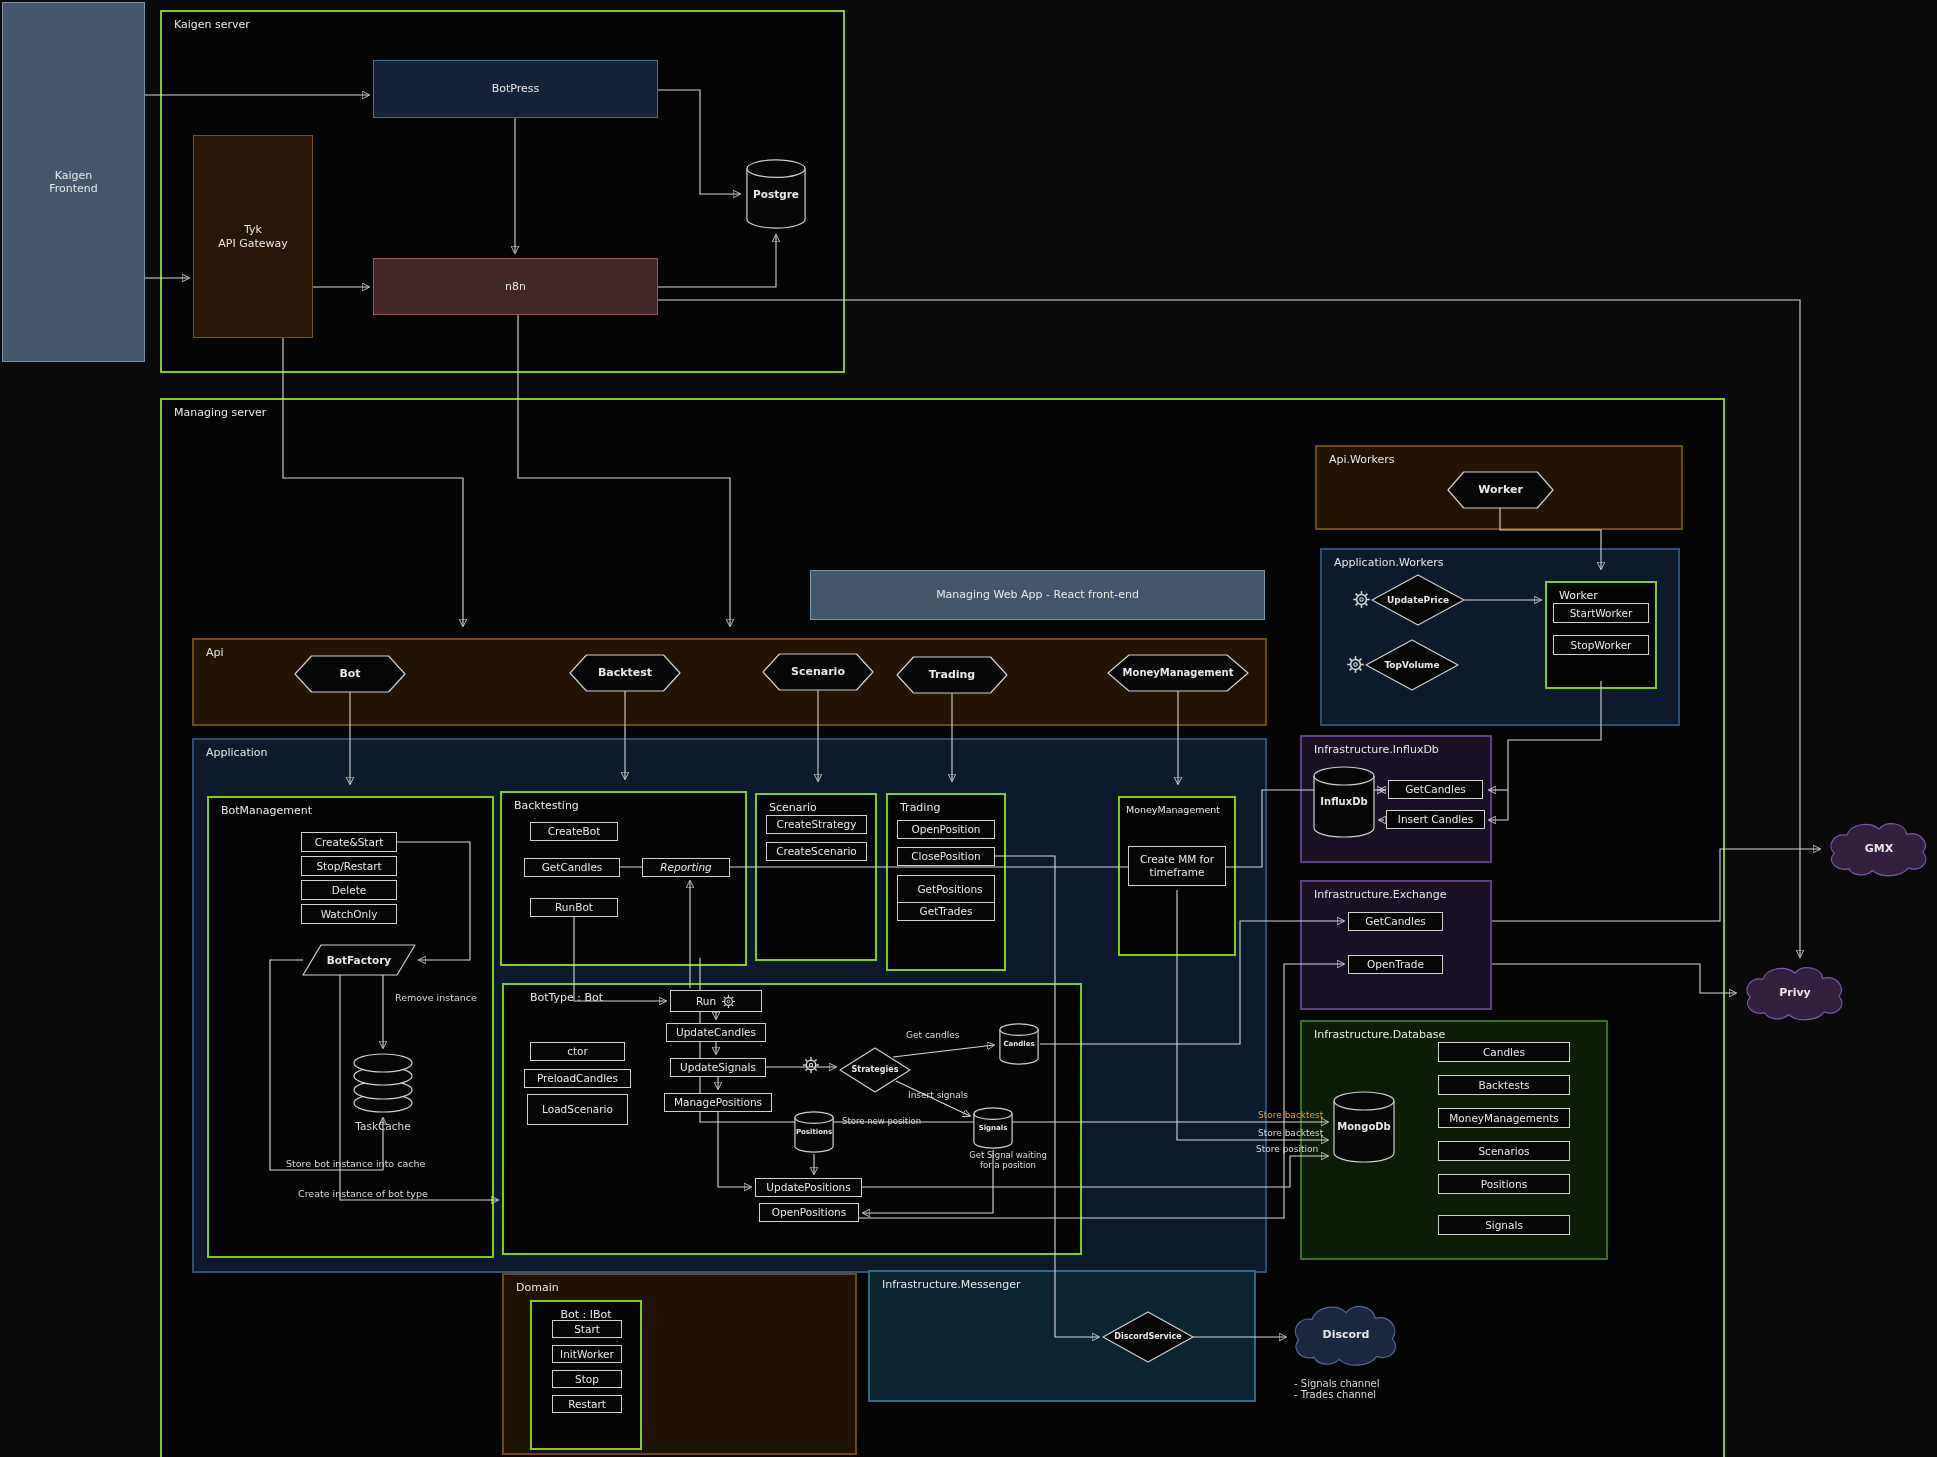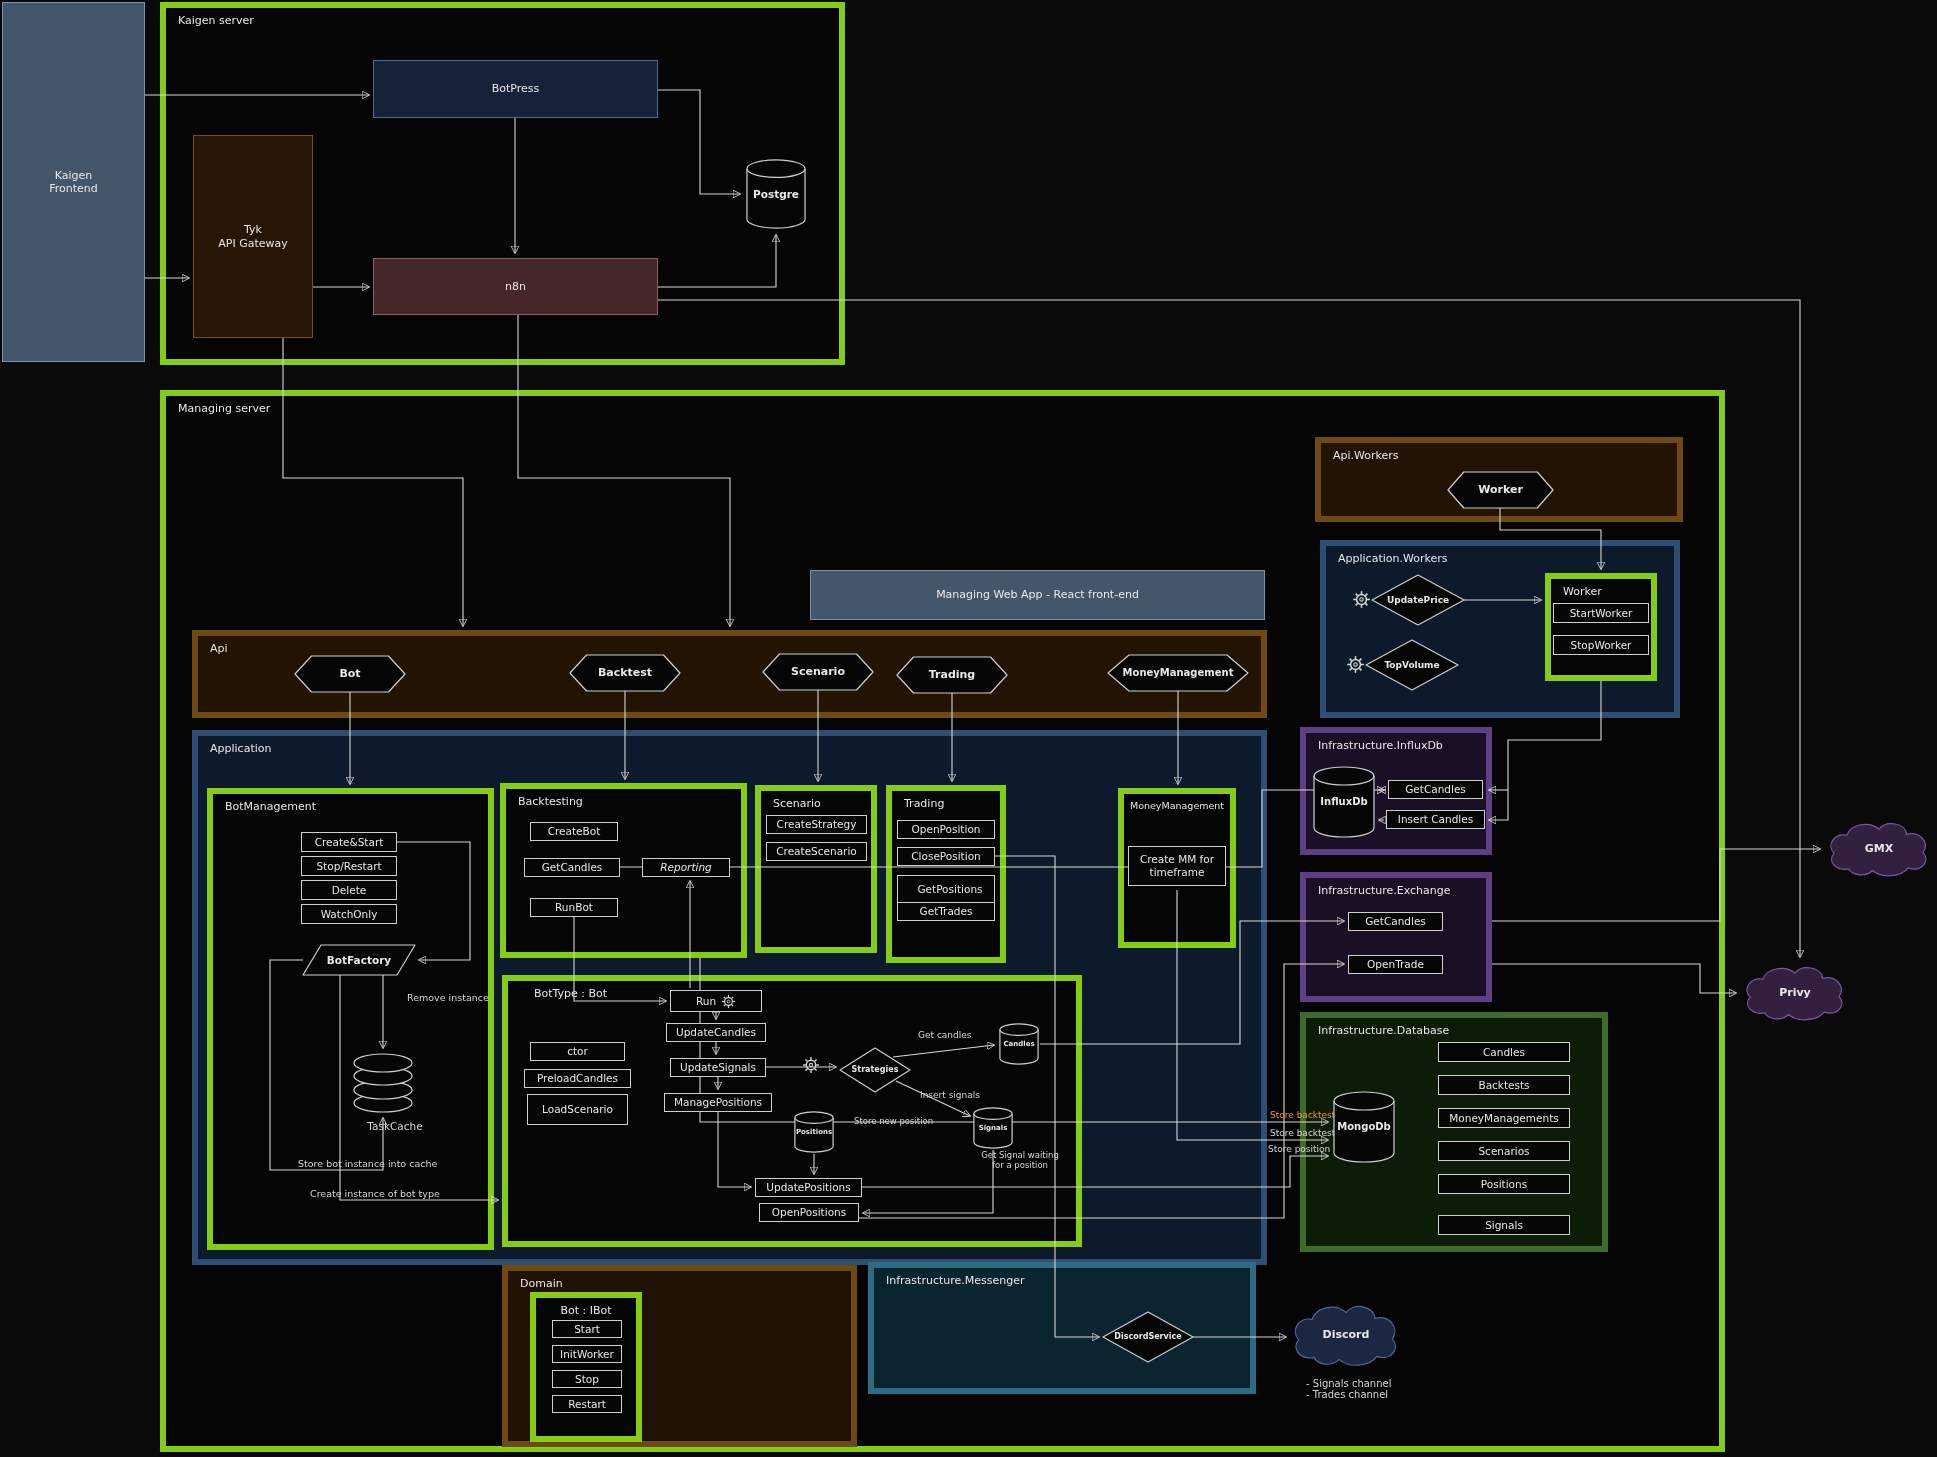--- a/index.html
+++ b/index.html
@@ -1,18 +1,18 @@
 <!DOCTYPE html>
 <html><head>
 <meta charset="utf-8">
 <style>
   html,body{margin:0;padding:0;background:#0a0a0a;}
   #canvas{position:relative;width:1937px;height:1457px;background:#0a0a0a;
           font-family:"DejaVu Sans","Liberation Sans",sans-serif;color:#e8e8e8;overflow:hidden;}
-  .region{position:absolute;box-sizing:border-box;border:6px solid #84cc16;background:#050505;z-index:1;}
+  .region{position:absolute;box-sizing:border-box;border:2px solid #84cc16;background:#050505;z-index:1;margin-top:8px;}
   .rt{position:absolute;top:6px;left:12px;font-size:11px;white-space:nowrap;color:#e8e8e8;z-index:2;}
   .rt-center{left:0;right:0;text-align:center;}
   .r-brown{border-color:#6e4a12;background:#221302;}
   .r-navy{border-color:#2e4e74;background:#0c1a2b;}
   .r-purple{border-color:#5d3f85;background:#1a1026;}
   .r-green{border-color:#3f6b2a;background:#0c1c07;}
   .r-teal{border-color:#2e6b85;background:#0a2430;}
   .r-domain{border-color:#6e4a12;background:#1f1203;}
   .node{position:absolute;box-sizing:border-box;background:#060606;border:1px solid #cfcfcf;
         display:flex;align-items:center;justify-content:center;text-align:center;
@@ -24,21 +24,21 @@
   .f-n8n{background:#452629;border-color:#93595c;}
   .shape{position:absolute;display:flex;align-items:center;justify-content:center;z-index:10;font-weight:bold;}
   .shape>svg.bg{position:absolute;left:0;top:0;width:100%;height:100%;overflow:visible;}
   .sh{fill:#060606;stroke:#cfcfcf;stroke-width:1.2;vector-effect:non-scaling-stroke;stroke-linejoin:round;}
   .shl{fill:none;stroke:#cfcfcf;stroke-width:1.2;vector-effect:non-scaling-stroke;}
   .cl-purple .sh{fill:#33203f;stroke:#7a58a8;}
   .cl-navy .sh{fill:#1c2742;stroke:#56679a;}
   .sl{position:relative;z-index:1;text-align:center;line-height:1.15;font-size:11px;}
   .sl-sm{font-size:8px;}
   .sl-xs{font-size:7px;}
-  .lbl{position:absolute;font-size:9.5px;color:#d8d8d8;z-index:6;white-space:nowrap;margin-left:12px;}
+  .lbl{position:absolute;font-size:9.5px;color:#d8d8d8;z-index:6;white-space:nowrap;}
   .prewrap{white-space:pre-line;}
   #wires{position:absolute;left:0;top:0;z-index:5;pointer-events:none;}
   #wires path{fill:none;stroke:#d8d8d8;stroke-width:1.1;}
   .gearbox{position:absolute;z-index:11;}
 </style>
 </head>
 <body>
 
 <div id="canvas">
 

